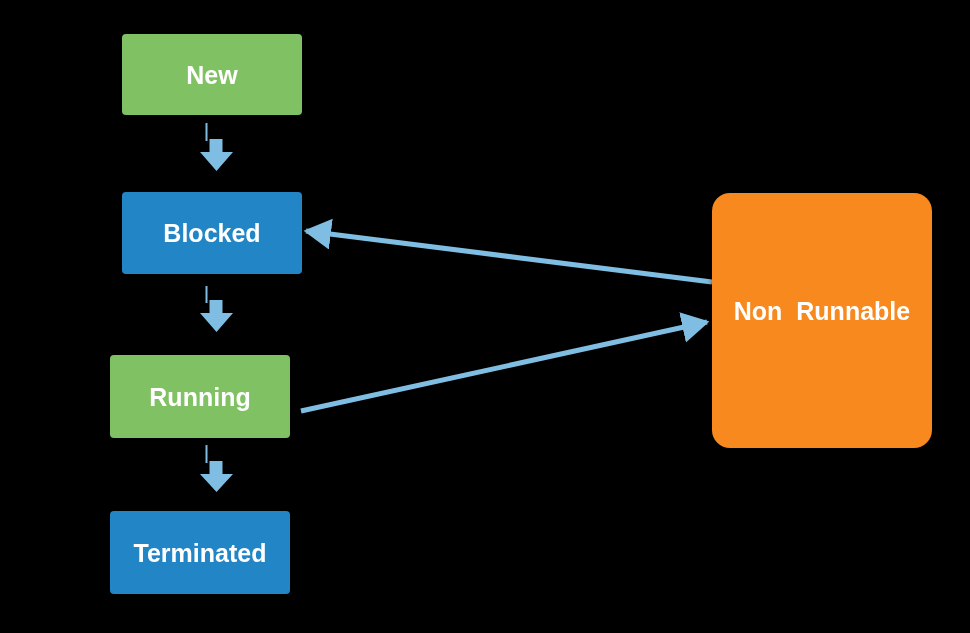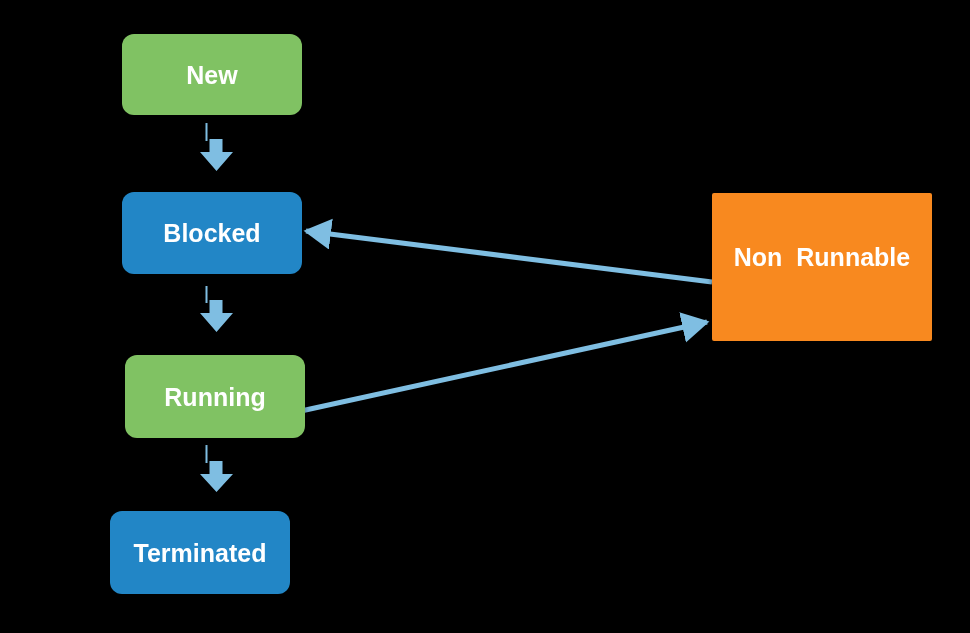--- a/index.html
+++ b/index.html
@@ -18,36 +18,36 @@
   }
   .arrow-fill { fill: var(--arrow, #7FBEE2); }
   .diag {
     stroke: var(--arrow, #7FBEE2);
     stroke-width: 5;
     fill: none;
   }
   .thin-lead { fill: var(--arrow, #7FBEE2); }
   .node {
     position: absolute;
-    border-radius: 12px;
+    border-radius: 4px;
     display: flex;
     align-items: center;
     justify-content: center;
     color: var(--text, #fff);
     font-weight: bold;
     font-size: 25px;
     box-shadow: 0 4px 6px rgba(0,0,0,0.45);
   }
   .node-new        { left: 122px; top: 34px;  width: 180px; height: 81px; }
   .node-runnable   { left: 122px; top: 192px; width: 180px; height: 82px; }
-  .node-running    { left: 125px; top: 355px; width: 180px; height: 83px; }
+  .node-running    { left: 110px; top: 355px; width: 180px; height: 83px; }
   .node-terminated { left: 110px; top: 511px; width: 180px; height: 83px; }
   .node-nonrunnable {
-    left: 712px; top: 193px; width: 220px; height: 148px;
-    border-radius: 2px;
+    left: 712px; top: 193px; width: 220px; height: 255px;
+    border-radius: 18px;
     flex-direction: column;
     gap: 19px;
     padding-bottom: 20px;
     box-sizing: border-box;
   }
   .node-label { line-height: 34px; }
   .pre { white-space: pre; }
 </style>
 </head>
 <body>

